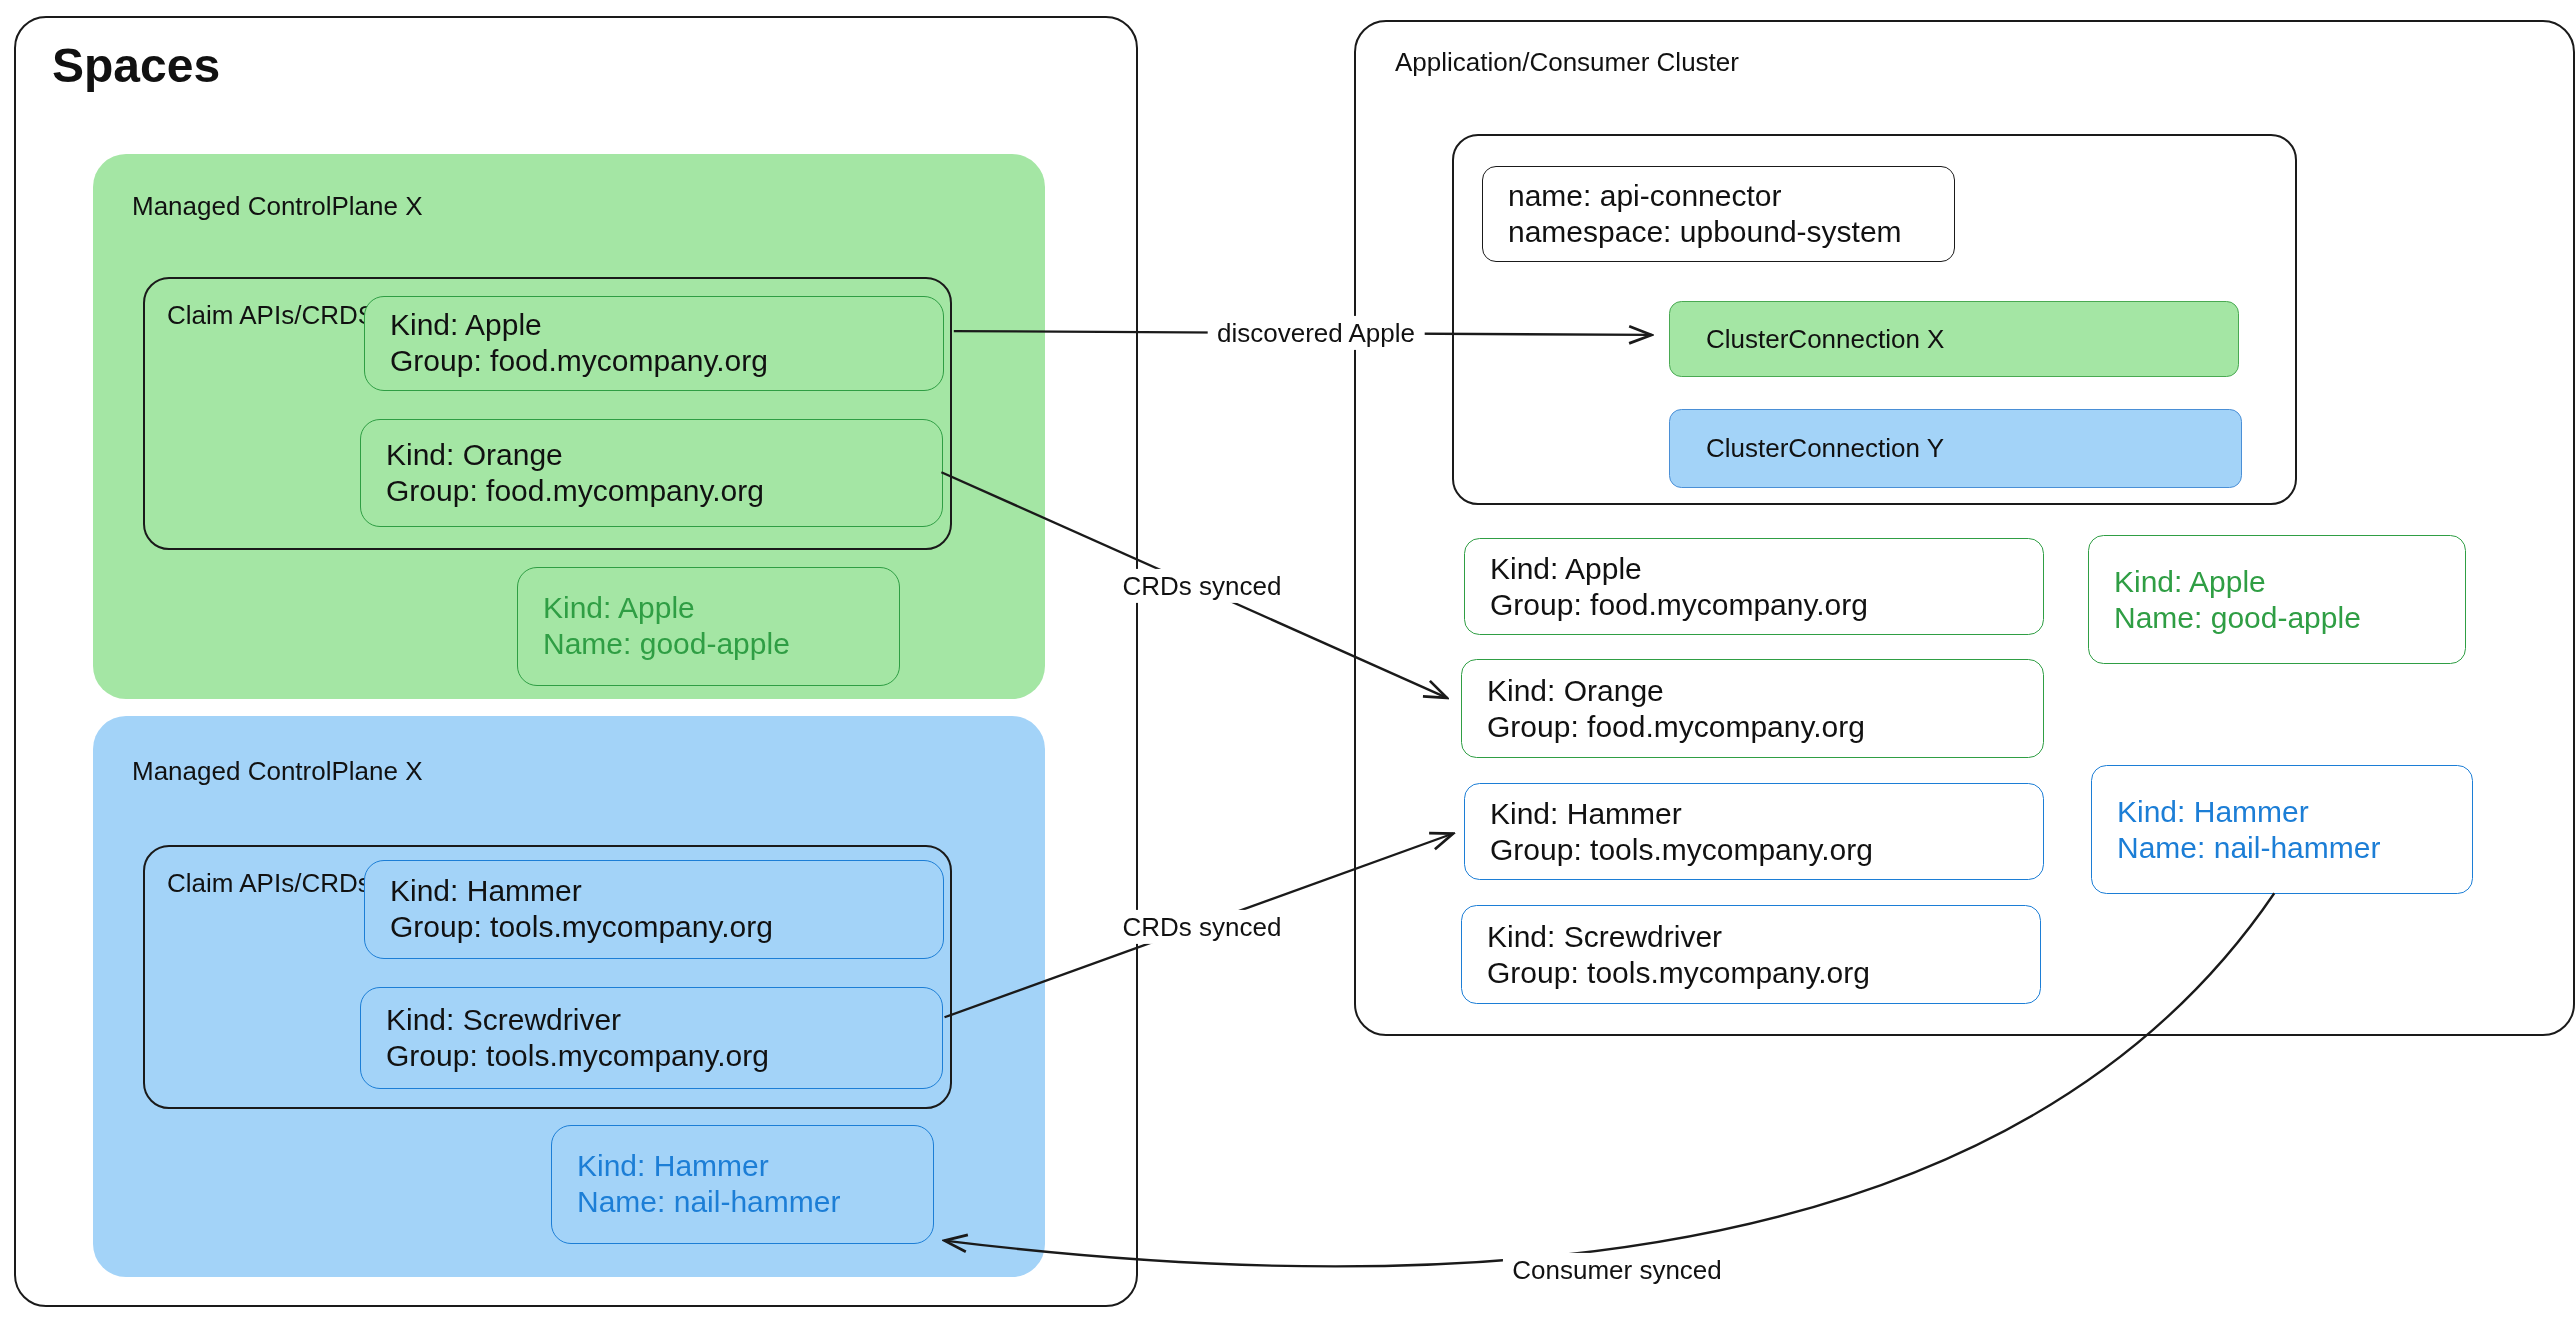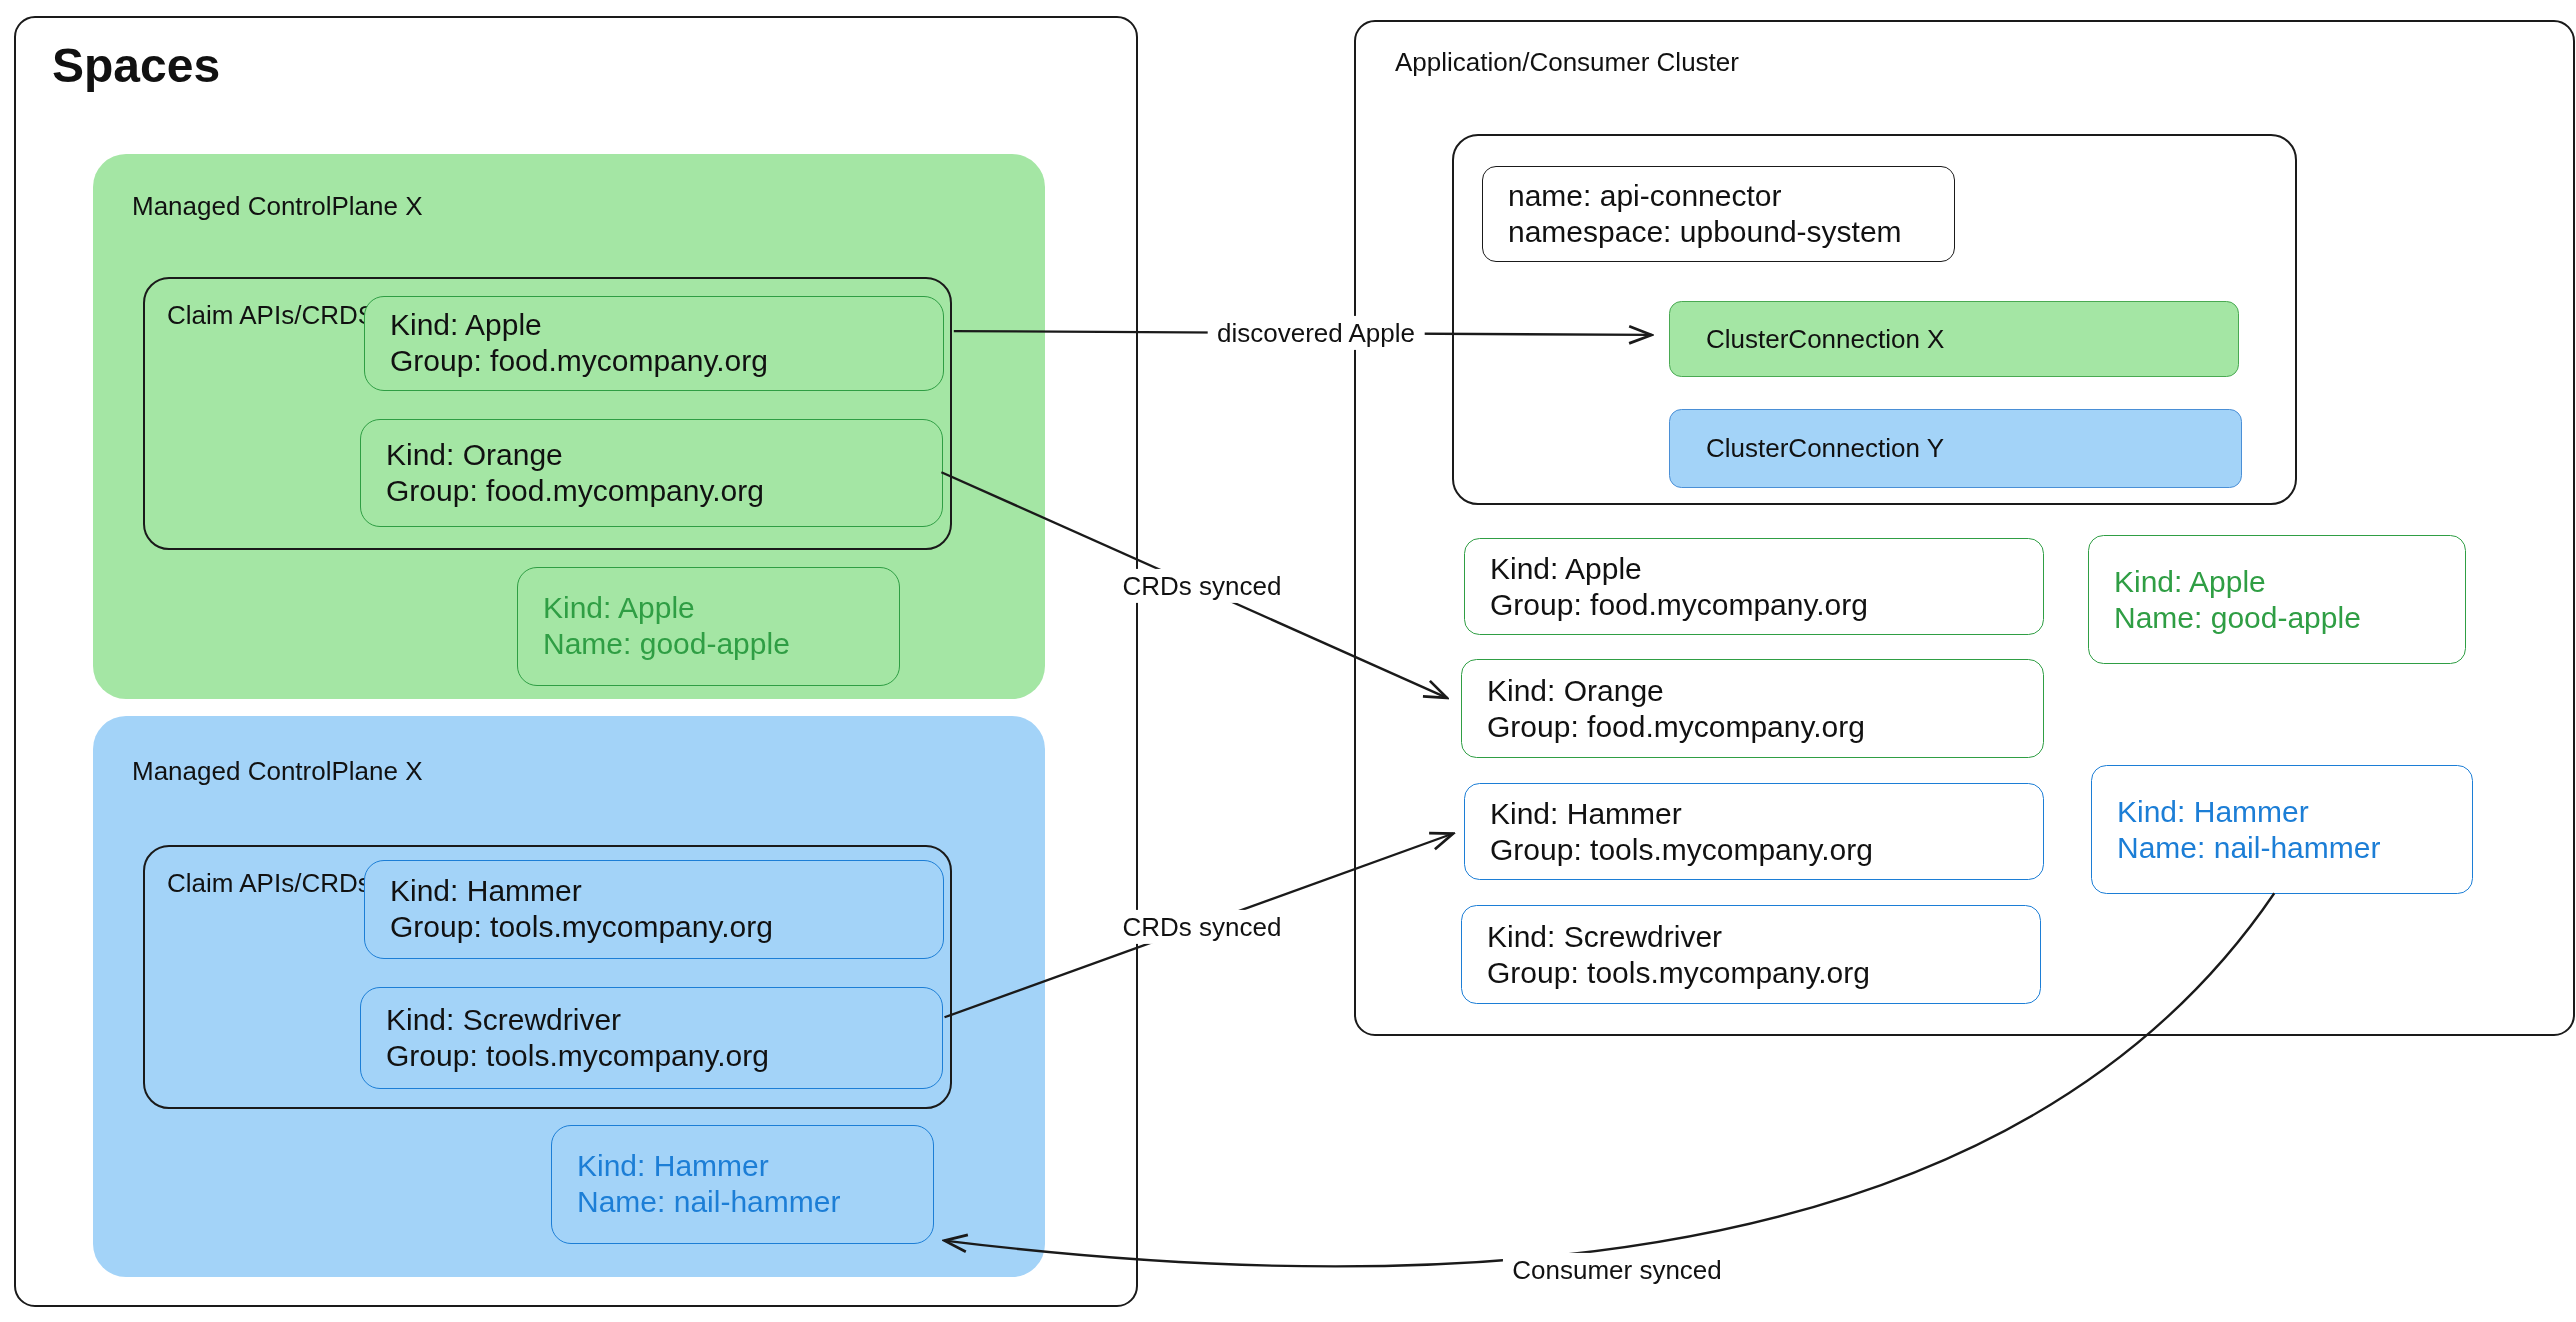--- a/index.html
+++ b/index.html
@@ -3,21 +3,21 @@
 <meta charset="utf-8">
 <style>
   html, body { margin:0; padding:0; }
   body {
     width:2576px; height:1322px; background:#ffffff;
     font-family:"Liberation Sans", sans-serif; color:#111;
     position:relative; overflow:hidden;
   }
   * { box-sizing:border-box; }
   .abs { position:absolute; }
-  .panel { border:2.3px solid #1a1a1a; border-radius:21px; background:#fff; }
+  .panel { border:2.3px solid #1a1a1a; border-radius:32px; background:#fff; }
   .cp { border-radius:33px; }
   .green-bg { background:#a4e6a4; }
   .blue-bg  { background:#a3d3f8; }
   .cp-label { position:absolute; font-size:26px; }
   .claim-frame { position:absolute; border:2.3px solid #1a1a1a; border-radius:26px; background:transparent; }
   .claim-title { position:absolute; left:22px; top:18.6px; font-size:26px; line-height:36px; }
   .node {
     position:absolute; border-radius:20px; display:flex; flex-direction:column;
     justify-content:center; padding:0 25px; font-size:30px; line-height:36px;
   }

